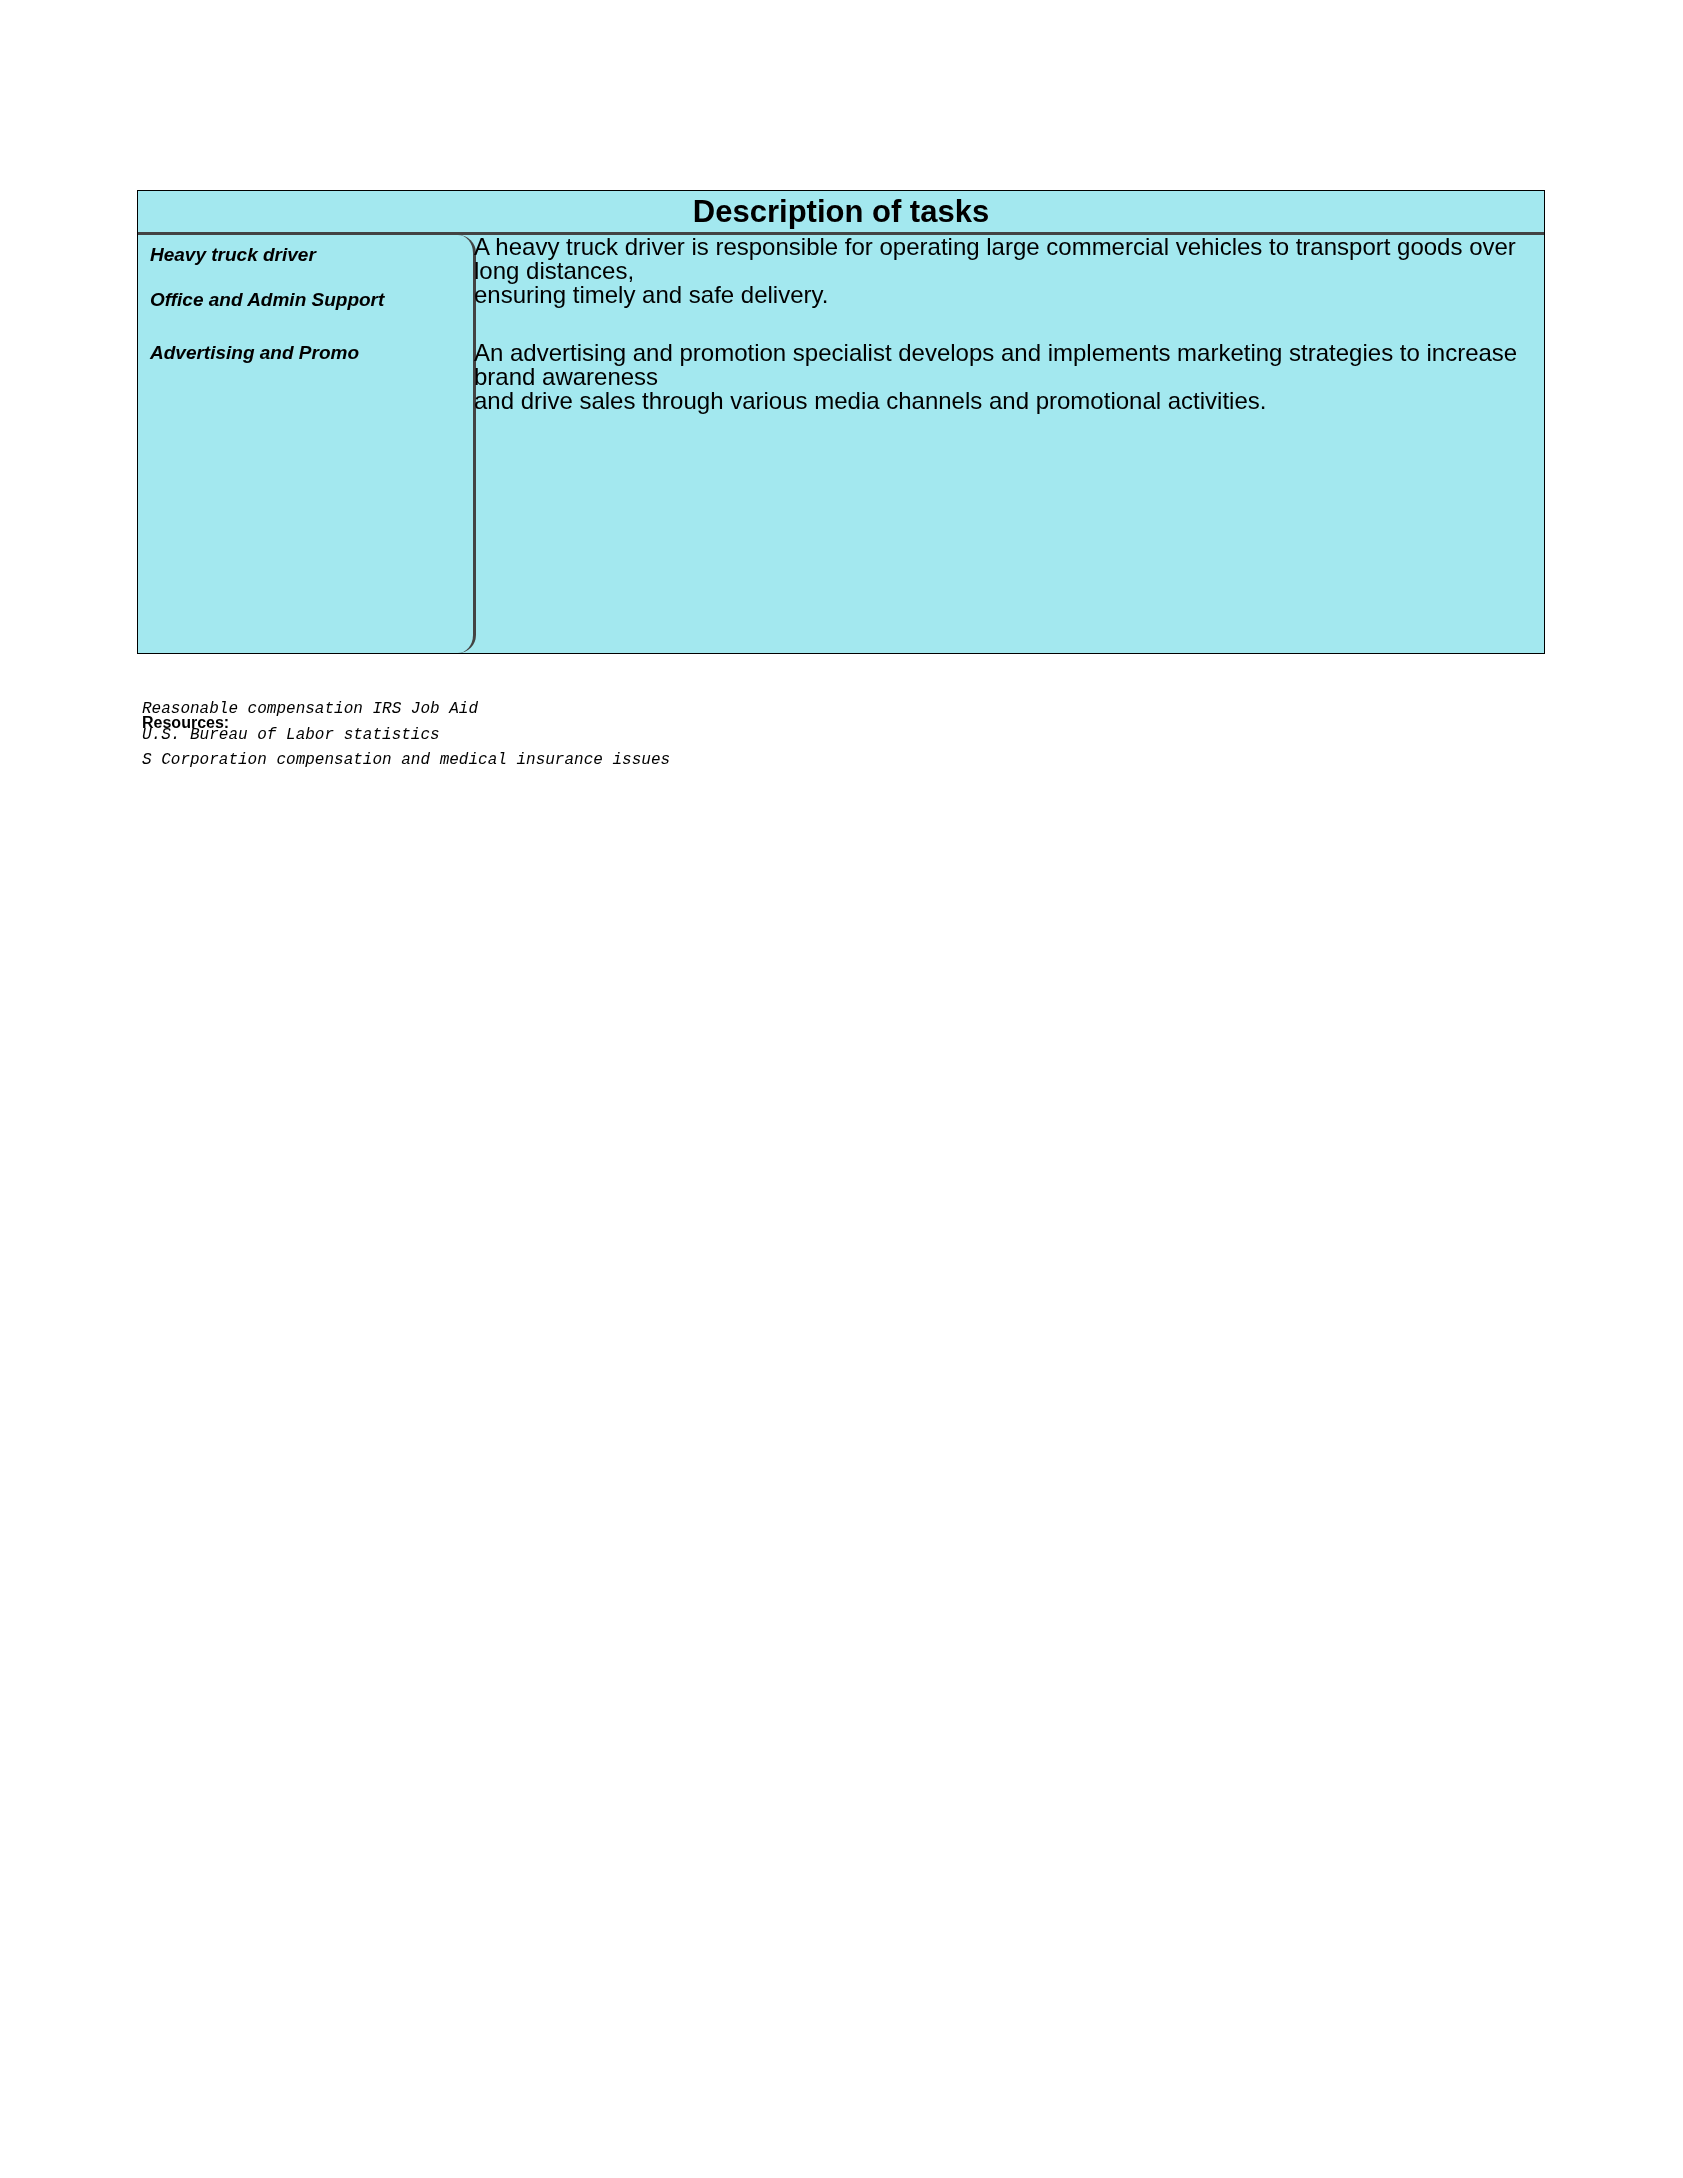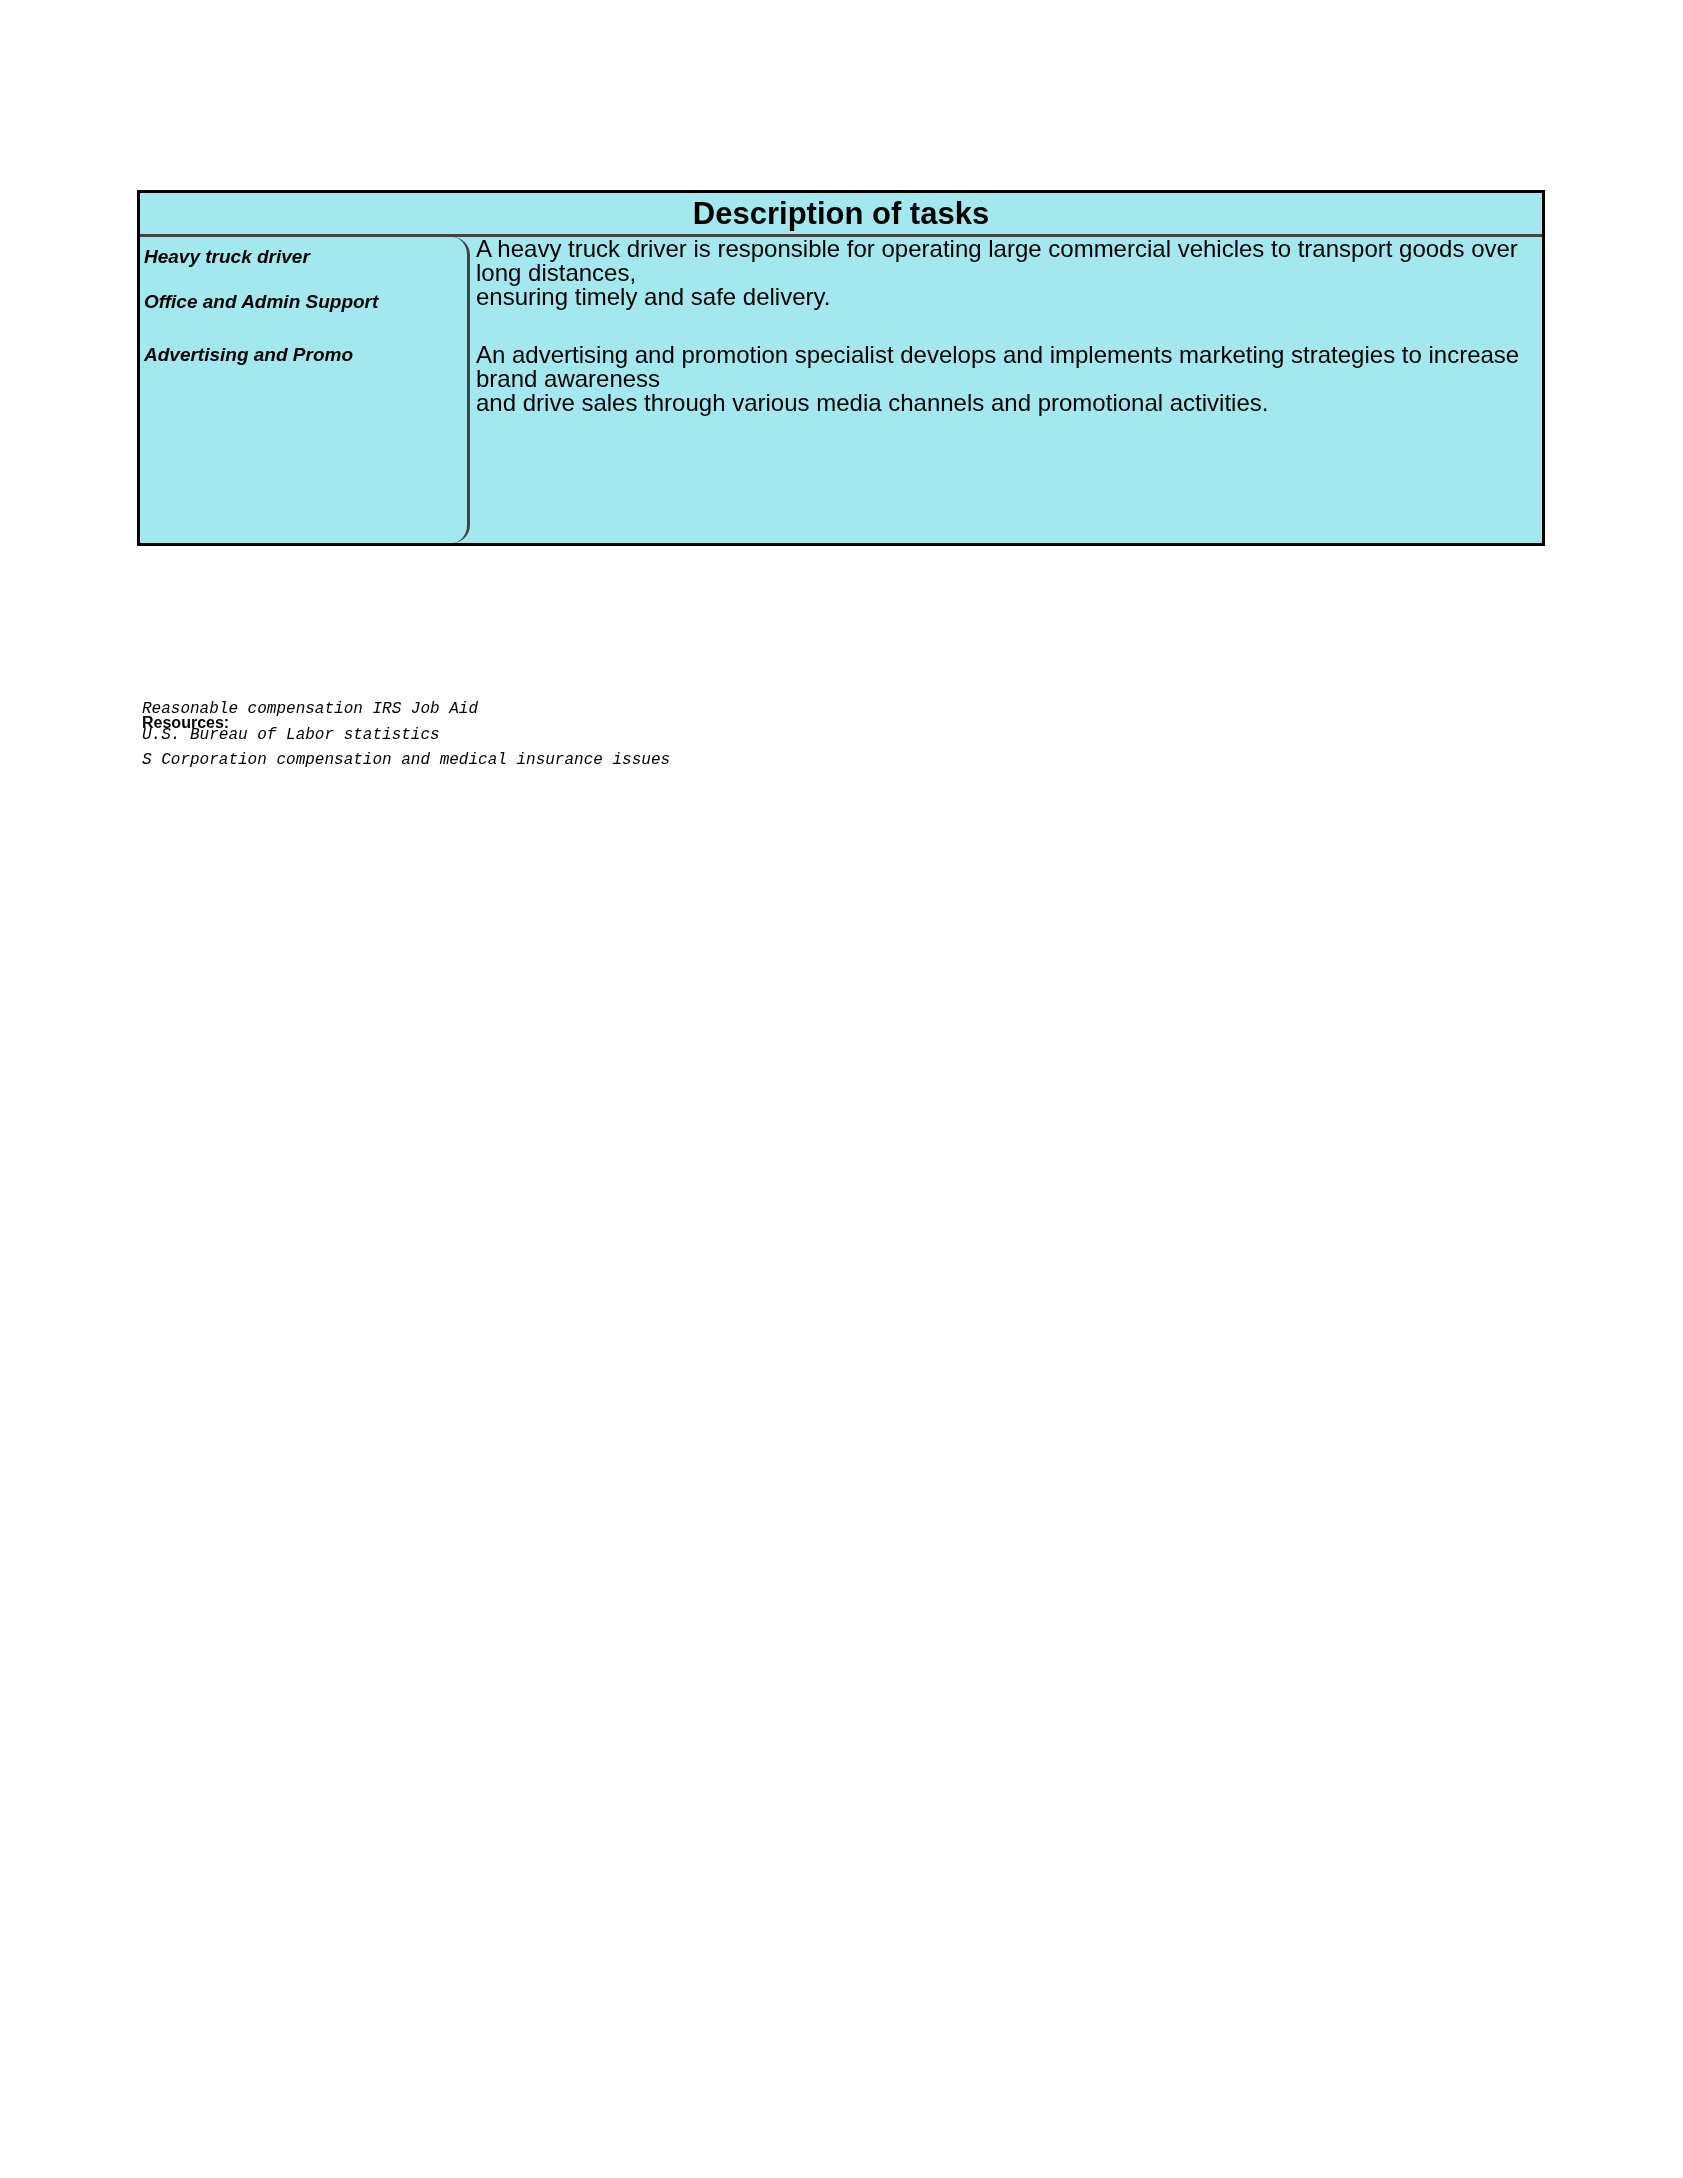--- a/index.html
+++ b/index.html
@@ -1,19 +1,19 @@
 <!DOCTYPE html>
 <html><head>
 <meta charset="utf-8">
 <style>
   html, body { margin:0; padding:0; background:#ffffff; }
   body { width:1683px; height:2178px; position:relative; font-family:"Liberation Sans", "DejaVu Sans", sans-serif; color:#000; }
-  .tbl { position:absolute; left:137px; top:190px; width:1408px; height:356px; box-sizing:border-box; border:3px solid #000000; background:#a3e8ef; }
+  .tbl { position:absolute; left:137px; top:190px; width:1408px; height:464px; box-sizing:border-box; border:1px solid #000000; background:#a3e8ef; }
   .hdr { position:absolute; left:0; top:0; right:0; height:44px; border-bottom:3px solid #434343; box-sizing:border-box; text-align:center; font-weight:bold; font-size:31px; line-height:42px; }
-  .col-left { position:absolute; left:0; top:44px; width:330px; bottom:0; border-right:3px solid #434343; box-sizing:border-box;border-radius:18px; }
+  .col-left { position:absolute; left:8px; top:44px; width:330px; bottom:0; border-right:3px solid #434343; box-sizing:border-box;border-radius:18px; }
   .col-right { position:absolute; left:330px; top:44px; right:0; bottom:0; }
   .role { position:absolute; left:4px; font-weight:bold; font-style:italic; font-size:19px; white-space:nowrap; }
   .desc { position:absolute; left:6px; right:20px; font-size:24px; line-height:24px; }
   .res { position:absolute; left:142px; font-size:16px; white-space:nowrap; }
   .res.title { font-weight:bold; }
   .res.item { font-style:italic;font-family:Liberation Mono, monospace; }
 </style>
 </head>
 <body>
 

